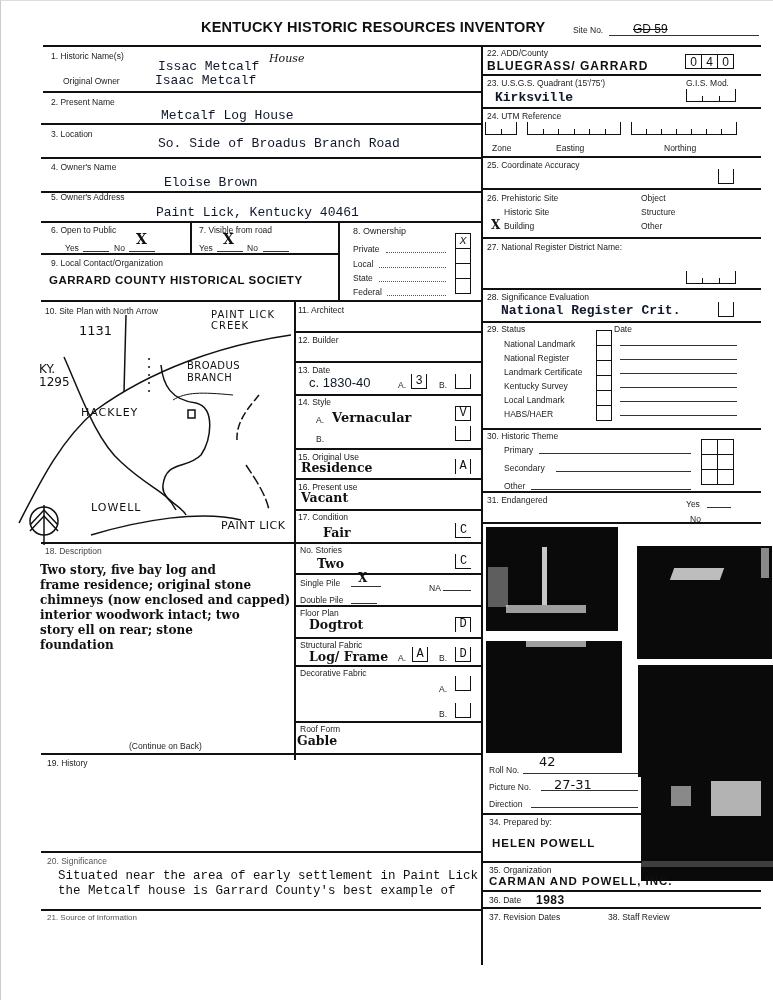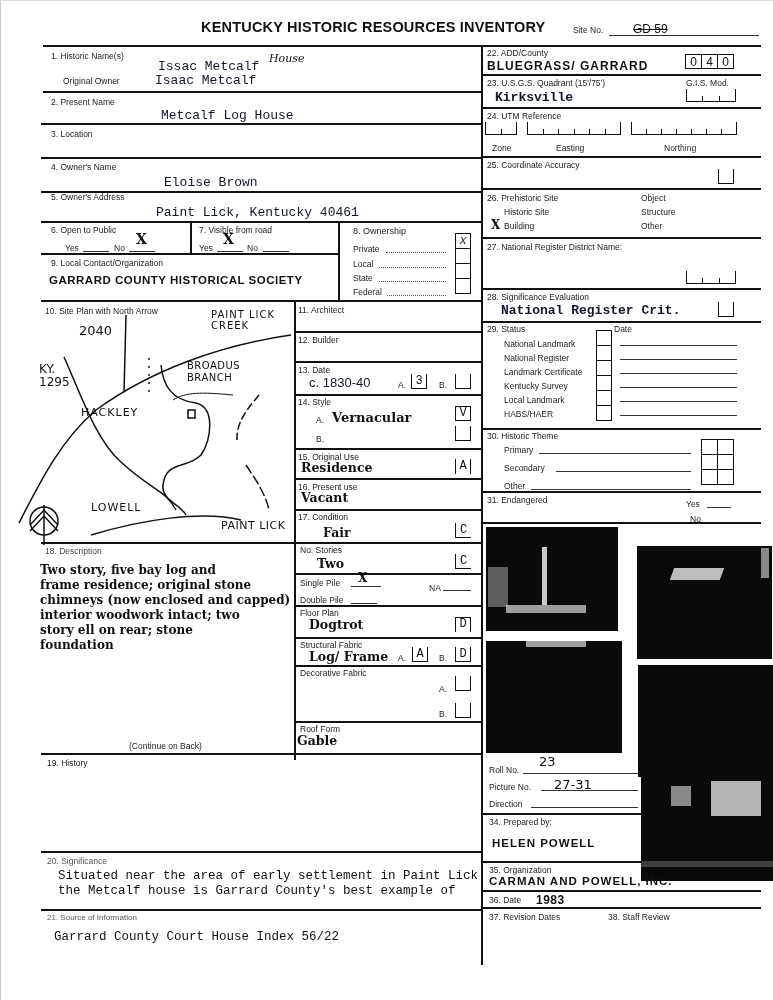--- a/index.html
+++ b/index.html
@@ -45,20 +45,21 @@
   <div class="hand" style="left:268px; top:51px; font-family:'DejaVu Serif',serif; font-size:11px;">House</div>
   <div class="lbl" style="left:62px; top:75px;">Original Owner</div>
   <div class="tw" style="left:154px; top:72px;">Isaac Metcalf</div>
   <div class="hline" style="left:42px; top:90px; width:438px;"></div>
 
   <div class="lbl" style="left:50px; top:96px;">2. Present Name</div>
   <div class="tw" style="left:160px; top:107px;">Metcalf Log House</div>
   <div class="hline" style="left:40px; top:122px; width:440px;"></div>
 
   <div class="lbl" style="left:50px; top:128px;">3. Location</div>
+  <div class="tw" style="left:157px; top:135px;">So. Side of Broadus Branch Road</div>
   <div class="hline" style="left:40px; top:156px; width:440px;"></div>
 
   <div class="lbl" style="left:50px; top:161px;">4. Owner's Name</div>
   <div class="tw" style="left:163px; top:174px;">Eloise Brown</div>
   <div class="hline" style="left:40px; top:190px; width:440px;"></div>
 
   <div class="lbl" style="left:50px; top:191px;">5. Owner's Address</div>
   <div class="tw" style="left:155px; top:204px;">Paint Lick, Kentucky 40461</div>
   <div class="hline" style="left:40px; top:220px; width:440px;"></div>
 
@@ -111,21 +112,21 @@
       <path d="M148 58 L148 95" stroke-dasharray="2 6"></path>
       <path d="M258 95 C250 105 235 120 236 140" stroke-dasharray="8 3"></path>
       <path d="M245 165 C255 180 265 195 268 210" stroke-dasharray="10 3"></path>
       <rect x="187" y="110" width="7" height="8" stroke-width="1.5"></rect>
       <circle cx="43" cy="221" r="14"></circle>
       <path d="M43 205 L43 245"></path>
       <path d="M29 225 L43 210 L57 225"></path>
       <path d="M29 231 L43 216 L57 231"></path>
     </g>
   </svg>
-  <div class="hand" style="left:78px; top:322px; font-size:13px; font-style:normal;">2040</div>
+  <div class="hand" style="left:78px; top:322px; font-size:13px; font-style:normal;">1131</div>
   <div class="hand" style="left:210px; top:308px; width:85px; white-space:normal; line-height:11px; font-size:10px; font-style:normal; letter-spacing:1px;">PAINT LICK CREEK</div>
   <div class="hand" style="left:38px; top:362px; width:36px; white-space:normal; line-height:13px; font-size:12px; font-style:normal;">KY. 1295</div>
   <div class="hand" style="left:186px; top:359px; width:70px; white-space:normal; line-height:12px; font-size:10px; font-style:normal; letter-spacing:0.5px;">BROADUS BRANCH</div>
   <div class="hand" style="left:80px; top:405px; font-size:11px; font-style:normal; letter-spacing:1px;">HACKLEY</div>
   <div class="hand" style="left:90px; top:500px; font-size:11px; font-style:normal; letter-spacing:1px;">LOWELL</div>
   <div class="hand" style="left:220px; top:518px; font-size:11px; font-style:normal; letter-spacing:0.5px;">PAINT LICK</div>
 
   <div class="lbl" style="left:297px; top:304px;">11. Architect</div>
   <div class="hline" style="left:293px; top:330px; width:188px; height:1.5px;"></div>
   <div class="lbl" style="left:297px; top:334px;">12. Builder</div>
@@ -210,21 +211,20 @@
 
   <div class="lbl" style="left:46px; top:757px;">19. History</div>
   <div class="hline" style="left:40px; top:850px; width:441px;"></div>
 
   <div class="lbl" style="left:46px; top:855px; color:#555;">20. Significance</div>
   <div class="sig" style="left:57px; top:868px;">Situated near the area of early settlement in Paint Lick</div>
   <div class="sig" style="left:57px; top:883px;">the Metcalf house is Garrard County's best example of</div>
   <div class="hline" style="left:40px; top:908px; width:441px;"></div>
 
   <div class="lbl" style="left:46px; top:912px; font-size:8px; color:#555;">21. Source of Information</div>
-  <div class="sig" style="left:53px; top:929px;">Garrard County Court House Index 56/22</div>
 
   <div class="lbl" style="left:486px; top:47px;">22. ADD/County</div>
   <div class="bold" style="left:486px; top:58px; font-size:12px; letter-spacing:1px;">BLUEGRASS/ GARRARD</div>
   <div class="box" style="left:684px; top:53px; width:17px; height:15px; font-family:'Liberation Sans',sans-serif;">0</div>
   <div class="box" style="left:700px; top:53px; width:17px; height:15px; font-family:'Liberation Sans',sans-serif;">4</div>
   <div class="box" style="left:716px; top:53px; width:17px; height:15px; font-family:'Liberation Sans',sans-serif;">0</div>
   <div class="hline" style="left:481px; top:73px; width:279px; height:1.5px;"></div>
 
   <div class="lbl" style="left:486px; top:77px;">23. U.S.G.S. Quadrant (15'/75')</div>
   <div class="lbl" style="left:685px; top:77px;">G.I.S. Mod.</div>
@@ -342,21 +342,21 @@
   </div>
   <div class="photo" style="left:637px; top:664px; width:136px; height:112px;"></div>
   <div class="photo" style="left:640px; top:770px; width:133px; height:110px;">
     <div class="hl" style="left:70px; top:10px; width:50px; height:35px; opacity:0.8;"></div>
     <div class="hl" style="left:30px; top:15px; width:20px; height:20px; opacity:0.6;"></div>
     <div class="hl" style="left:0px; top:90px; width:133px; height:6px; opacity:0.25;"></div>
   </div>
 
   <div class="lbl" style="left:488px; top:764px;">Roll No.</div>
   <div class="uline" style="left:522px; top:772px; width:115px;"></div>
-  <div class="hand" style="left:538px; top:753px; font-style:normal; font-size:13px;">23</div>
+  <div class="hand" style="left:538px; top:753px; font-style:normal; font-size:13px;">42</div>
   <div class="lbl" style="left:488px; top:781px;">Picture No.</div>
   <div class="uline" style="left:540px; top:789px; width:97px;"></div>
   <div class="hand" style="left:553px; top:776px; font-style:normal; font-size:13px;">27-31</div>
   <div class="lbl" style="left:488px; top:798px;">Direction</div>
   <div class="uline" style="left:530px; top:806px; width:107px;"></div>
   <div class="hline" style="left:481px; top:812px; width:160px; height:1.5px;"></div>
 
   <div class="lbl" style="left:488px; top:816px;">34. Prepared by:</div>
   <div class="bold" style="left:491px; top:836px; font-size:11.5px; letter-spacing:1px;">HELEN POWELL</div>
   <div class="hline" style="left:481px; top:860px; width:160px; height:1.5px;"></div>

